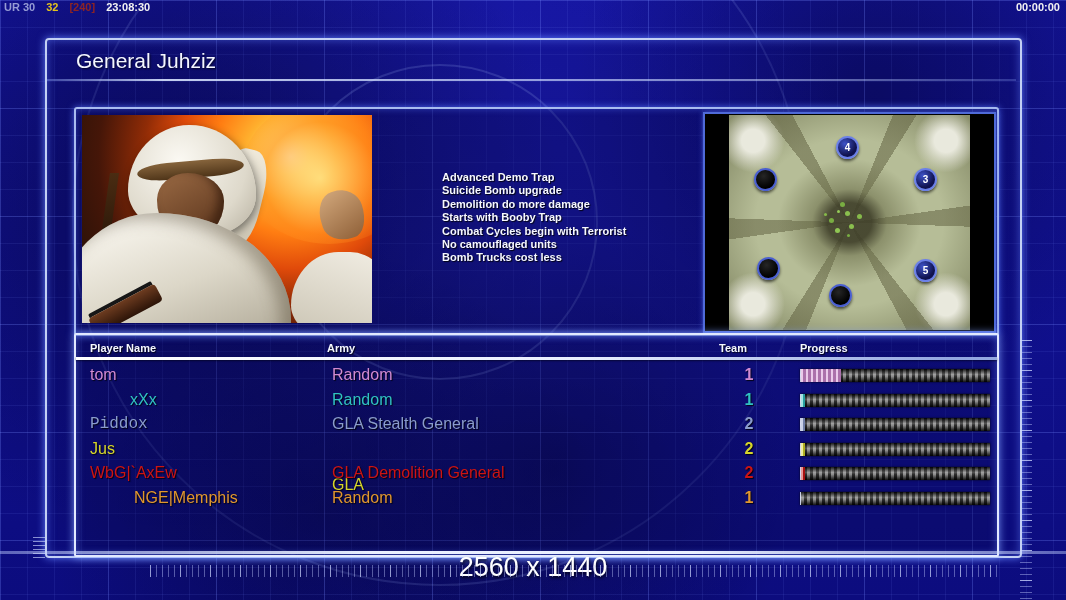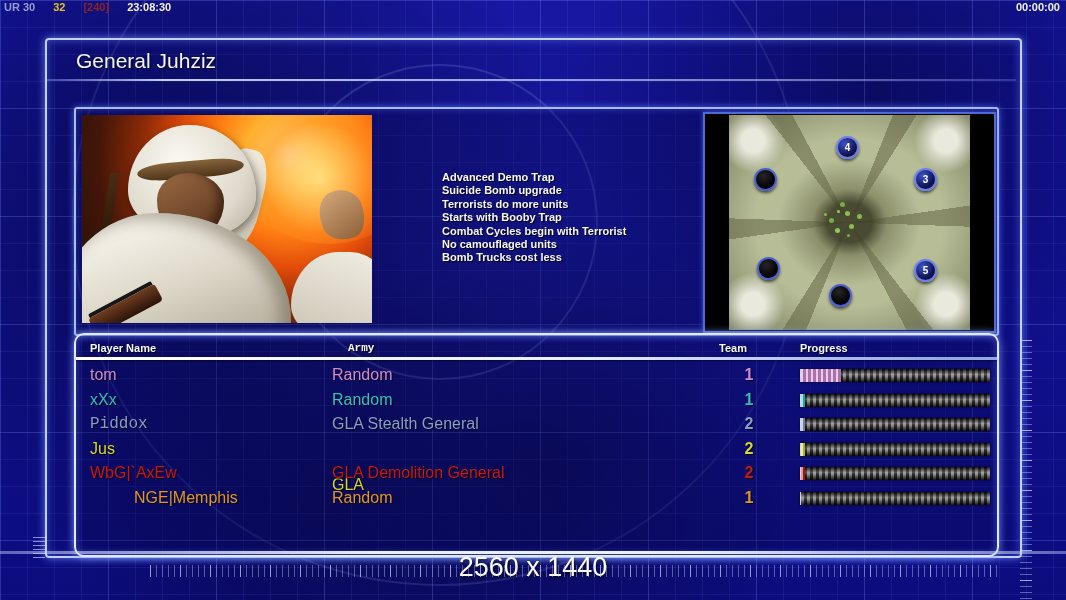--- a/index.html
+++ b/index.html
@@ -18,21 +18,21 @@
       linear-gradient(90deg, rgba(120,140,255,.20) 1px, transparent 1px),
       linear-gradient(rgba(120,140,255,.10) 1px, transparent 1px),
       linear-gradient(90deg, rgba(120,140,255,.10) 1px, transparent 1px);
     background-size:108px 108px,108px 108px,27px 27px,27px 27px;}
   .circle{position:absolute;border-radius:50%;border:2px solid rgba(170,190,255,.22);pointer-events:none;}
   .c1{left:282px;top:64px;width:312px;height:312px;}
   .c2{left:72px;top:-148px;width:730px;height:730px;border-color:rgba(170,190,255,.14);}
 
   
   .hud{position:absolute;top:1px;left:4px;font-size:11px;font-weight:bold;white-space:pre;}
-  .hud span{margin-right:18px;}
+  .hud span{margin-right:11px;}
   .timer{position:absolute;top:1px;right:6px;font-size:11px;font-weight:bold;color:#f2f2f2;}
 
   
   .frame{position:absolute;left:45px;top:38px;width:973px;height:516px;border:2px solid #c3d0f4;border-radius:4px;
     box-shadow:0 0 9px rgba(100,130,255,.95), inset 0 0 10px rgba(100,130,255,.55);
     background:rgba(12,12,100,.18);}
   .title{position:absolute;left:76px;top:49px;font-size:21px;color:#f3f6ff;text-shadow:1px 1px 2px rgba(0,0,0,.7);}
   .title-line{position:absolute;left:47px;top:79px;width:969px;height:2px;
     background:linear-gradient(to right, rgba(150,175,255,.35), rgba(215,228,255,.9) 12%, rgba(200,215,255,.55) 75%, rgba(150,175,255,.25));}
 
@@ -83,24 +83,24 @@
      #b6bd97;}
   .mk{position:absolute;width:19px;height:19px;border-radius:50%;border:2px solid #6b80e8;
      background:radial-gradient(circle at 35% 30%, #3d52c8, #10124e 65%);box-shadow:0 2px 3px rgba(0,0,0,.6);
      color:#fff;font-size:10px;font-weight:bold;display:flex;align-items:center;justify-content:center;}
   .mk.dark{background:radial-gradient(circle at 40% 32%, #262626, #000 70%);border-color:#4a5fd0;}
   .specks{position:absolute;left:132px;top:96px;width:3px;height:3px;background:#95cc58;border-radius:50%;
      box-shadow:9px 2px 0 1px #8abf4e,-7px 9px 0 1px #79ad42,13px 15px 0 1px #8abf4e,-1px 19px 0 1px #90c654,
        4px -7px 0 1px #79ad42,21px 5px 0 1px #86ba4a,-13px 3px 0 0 #86ba4a,10px 24px 0 0 #79ad42;}
 
   
-  .tablebox{position:absolute;left:74px;top:333px;width:921px;height:220px;border:2px solid #e2e9ff;border-radius:10px;
+  .tablebox{position:absolute;left:74px;top:333px;width:921px;height:220px;border:2px solid #e2e9ff;border-radius:2px;
      box-shadow:0 0 8px rgba(130,160,255,.9), inset 0 0 8px rgba(110,140,255,.5);background:rgba(8,8,80,.25);}
   .th{position:absolute;top:7px;font-size:11px;font-weight:bold;color:#f4f7ff;text-shadow:1px 1px 1px rgba(0,0,0,.8);}
-  .th.name{left:14px;} .th.army{left:272px;font-family:Liberation Mono, monospace;} .th.team{left:643px;text-align:right;} .th.prog{left:724px;}
+  .th.name{left:14px;} .th.army{left:251px;} .th.team{left:643px;text-align:right;} .th.prog{left:724px;}
   .head-line{position:absolute;left:0;top:22px;width:100%;height:3px;
      background:linear-gradient(to right,#ffffff,#e8eeff 55%,#93a7e0 95%);
      box-shadow:0 1px 2px rgba(0,0,0,.5);}
   .rows{position:absolute;left:0;top:28px;width:100%;}
   .prow{position:relative;height:24.5px;font-size:16px;}
   .cell{position:absolute;top:50%;transform:translateY(-50%);text-shadow:1px 1px 1px rgba(0,0,0,.8);}
   .cell.name{left:14px;} .cell.army{left:256px;}
   .cell.team{left:648px;width:50px;text-align:center;font-weight:bold;}
   .pbar{position:absolute;left:724px;top:6px;width:189px;height:13px;background-color:#151515;
      background-image:
@@ -152,21 +152,21 @@
     <div class="face"></div>
     <div class="robe"></div>
     <div class="sleeve"></div>
     <div class="hand"></div>
     <div class="weapon"></div>
   </div>
 
   <div class="bonuses">
     <div>Advanced Demo Trap</div>
     <div>Suicide Bomb upgrade</div>
-    <div>Terrorists do more units</div>
+    <div>Demolition do more damage</div>
     <div>Starts with Booby Trap</div>
     <div>Combat Cycles begin with Terrorist</div>
     <div>No camouflaged units</div>
     <div>Bomb Trucks cost less</div>
   </div>
 
   <div class="mapbox">
     <div class="mapsurface"></div>
     <div class="specks"></div>
     <div class="mk" style="left:131px;top:22px;">4</div>
@@ -187,21 +187,21 @@
     <div class="rows">
       <div class="prow">
         <span class="cell name" style="color: rgb(209, 138, 209);">tom</span>
         <span class="cell army" style="color: rgb(209, 138, 209);">Random</span>
         <span class="cell team" style="color: rgb(209, 138, 209);">1</span>
         <div class="pbar">
             <div class="pfill" style="background-color: rgb(209, 138, 209); width: 21%;"></div>
           </div>
       </div>
       <div class="prow">
-        <span class="cell name" style="color: rgb(48, 194, 194);">xXx</span>
+        <span class="cell name" style="color: rgb(48, 194, 194); margin-left: 40px;">xXx</span>
         <span class="cell army" style="color: rgb(48, 194, 194);">Random</span>
         <span class="cell team" style="color: rgb(48, 194, 194);">1</span>
         <div class="pbar">
             <div class="pfill" style="background-color: rgb(48, 194, 194); width: 2%;"></div>
           </div>
       </div>
       <div class="prow">
         <span class="cell name" style="color: rgb(138, 156, 204); font-family: Liberation Mono, monospace;">Piddox</span>
         <span class="cell army" style="color: rgb(138, 156, 204);">GLA Stealth General</span>
         <span class="cell team" style="color: rgb(138, 156, 204);">2</span>

